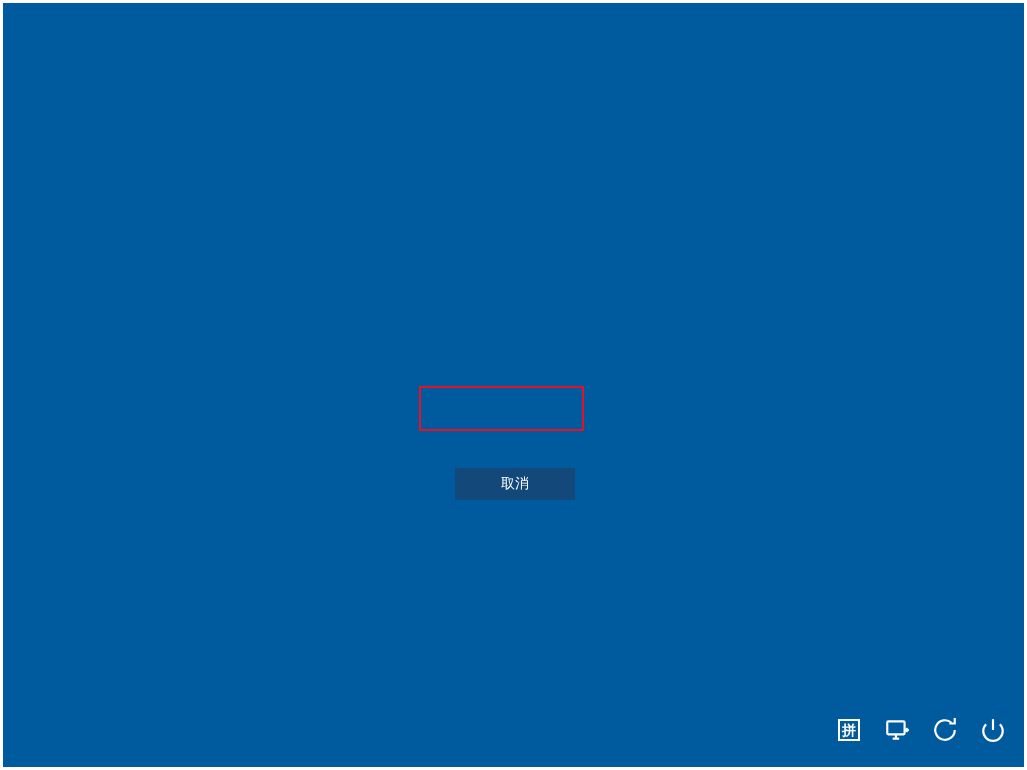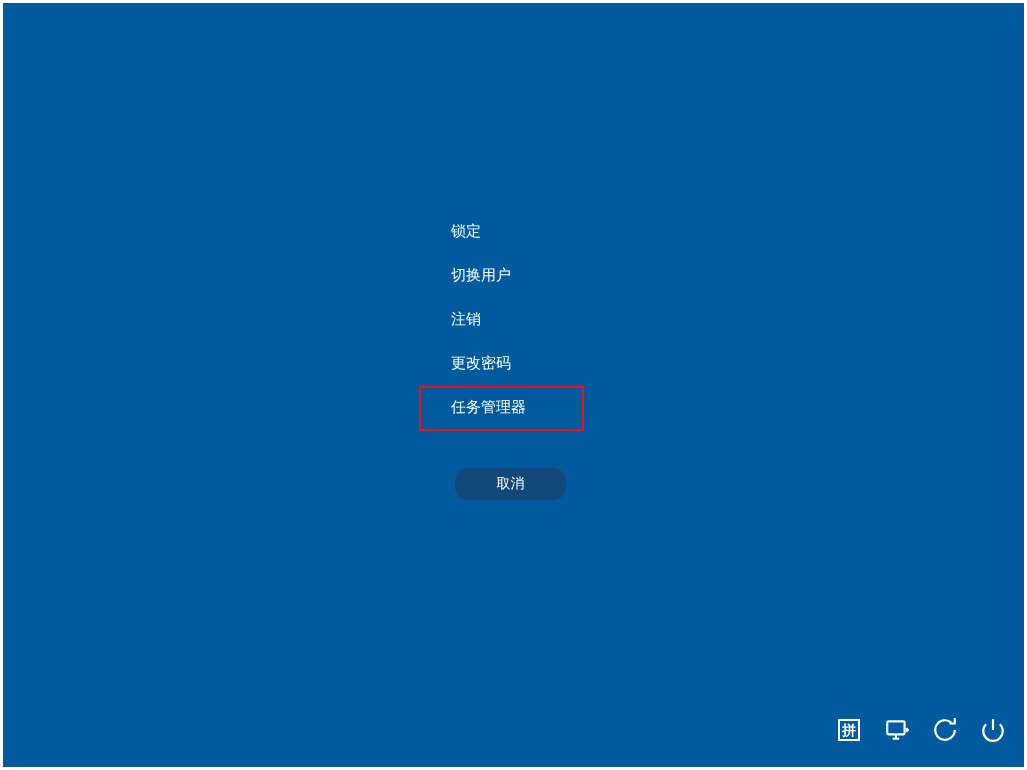--- a/index.html
+++ b/index.html
@@ -41,30 +41,29 @@
     width: 165px;
     height: 45px;
     border: 2px solid #e81123;
     box-sizing: border-box;
     pointer-events: none;
   }
   .cancel-btn {
     position: absolute;
     left: 452px;
     top: 465px;
-    width: 111px;
+    width: 120px;
     height: 32px;
     background: #12497a;
     color: #ffffff;
     font-size: 14px;
     display: flex;
     align-items: center;
     justify-content: center;
     cursor: default;
-    border-radius: 13px;
   }
   .tray {
     position: absolute;
     right: 18px;
     bottom: 24px;
     display: flex;
     align-items: center;
     gap: 22px;
   }
   .tray-icon {
@@ -88,37 +87,20 @@
     font-weight: 600;
     color: #ffffff;
     line-height: 1;
   }
 </style>
 </head>
 <body>
 
 <div class="screen">
 
-  <div class="menu">
-    <div class="menu-item">
-      <span>锁定</span>
-    </div>
-    <div class="menu-item">
-      <span>切换用户</span>
-    </div>
-    <div class="menu-item">
-      <span>注销</span>
-    </div>
-    <div class="menu-item">
-      <span>更改密码</span>
-    </div>
-    <div class="menu-item">
-      <span>任务管理器</span>
-    </div>
-  </div>
 
   <div class="highlight-box"></div>
 
   <div class="cancel-btn">
     <span>取消</span>
   </div>
 
   <div class="tray">
     <div class="tray-icon">
       <div class="ime-icon">拼</div>

